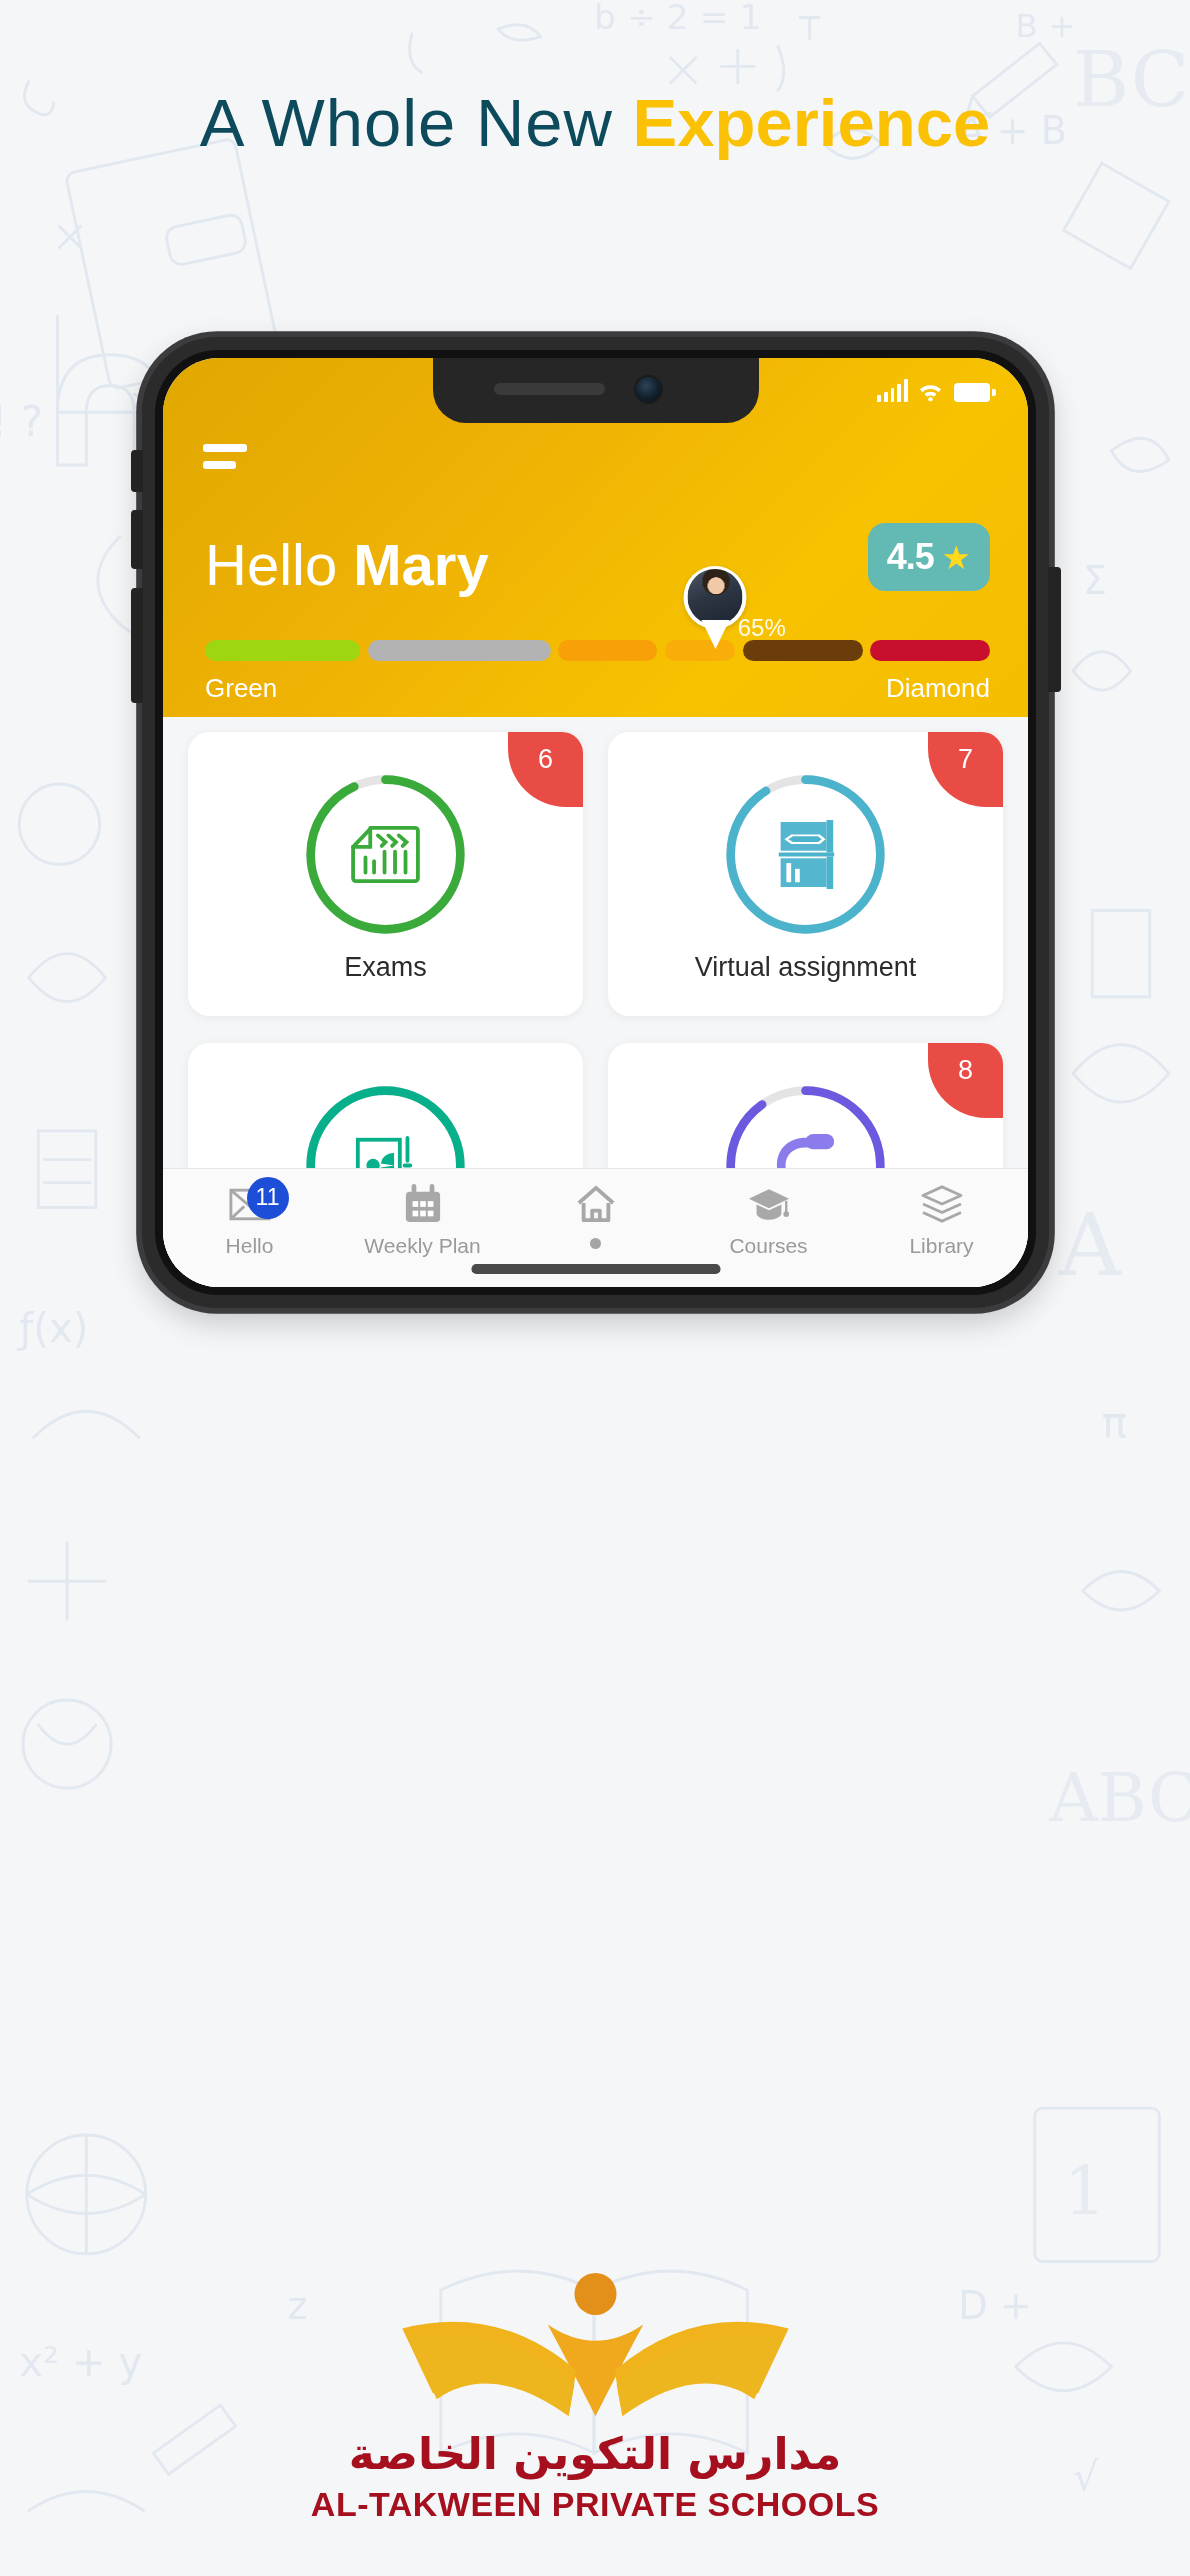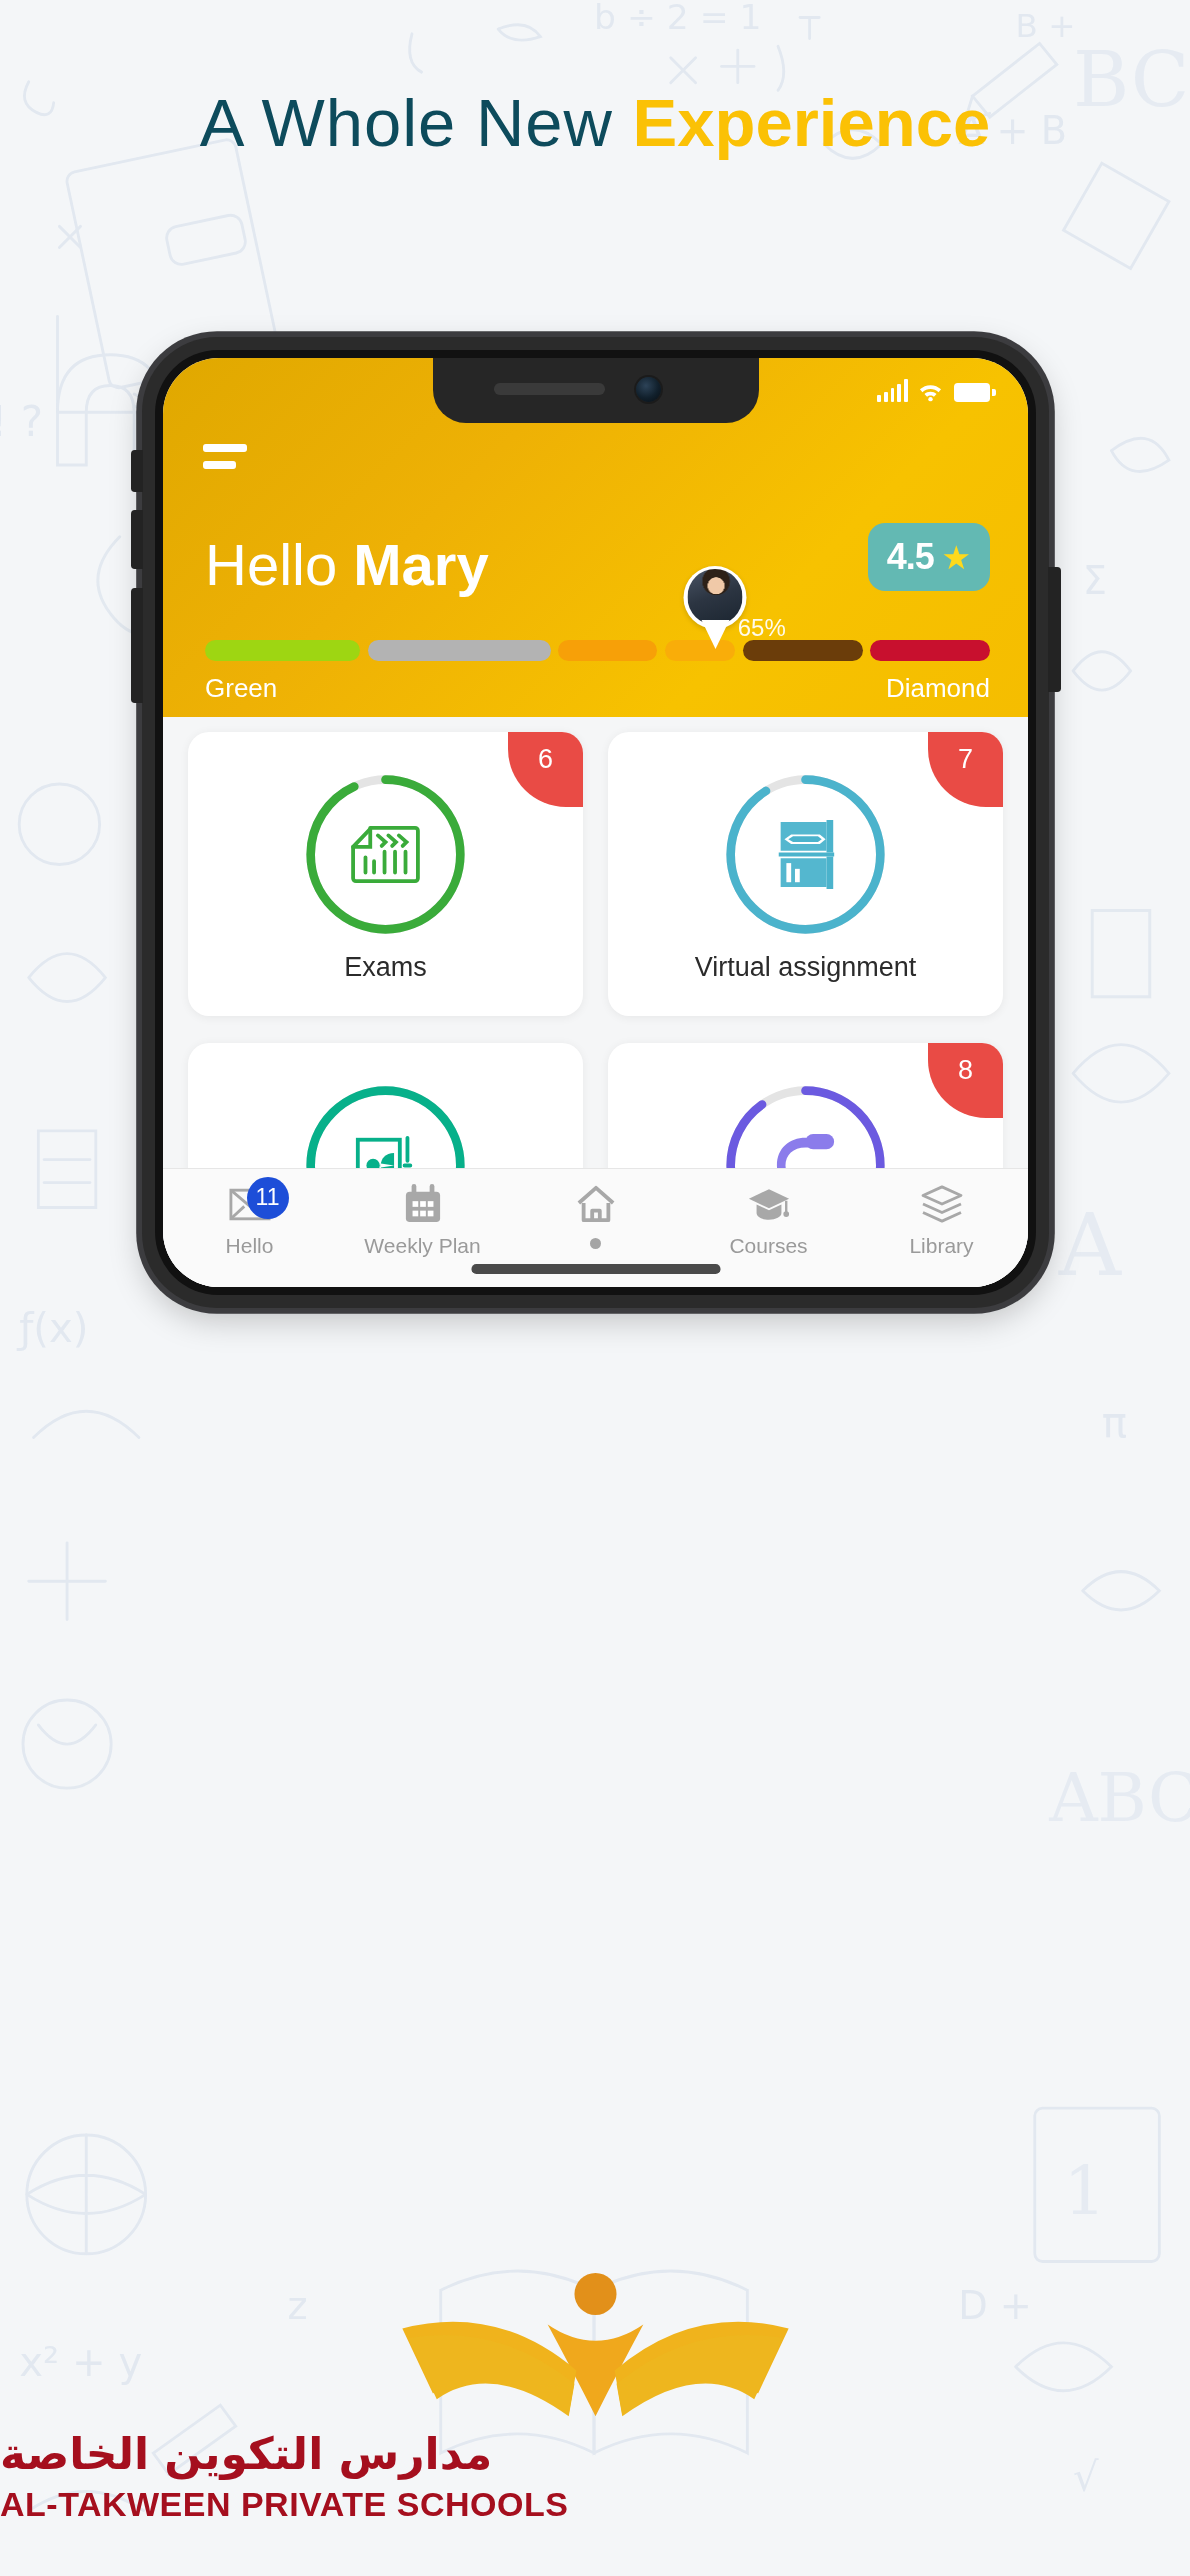--- a/index.html
+++ b/index.html
@@ -343,21 +343,21 @@
     background:#4a4a4a;
     border-radius:4.8px;
     z-index:7;
   }
 
   
   .footer-logo {
     position:absolute;
     left:0; right:0;
     top:2271px;
-    text-align:left;
+    text-align:center;
     z-index:3;
   }
   .logo-mark { display:block; margin:0 auto; }
   .logo-ar {
     margin-top:3.8px;
     font-size:44px;
     color:#a50f1e;
     font-weight:bold;
     direction:rtl;
     font-family:"DejaVu Sans", sans-serif;

